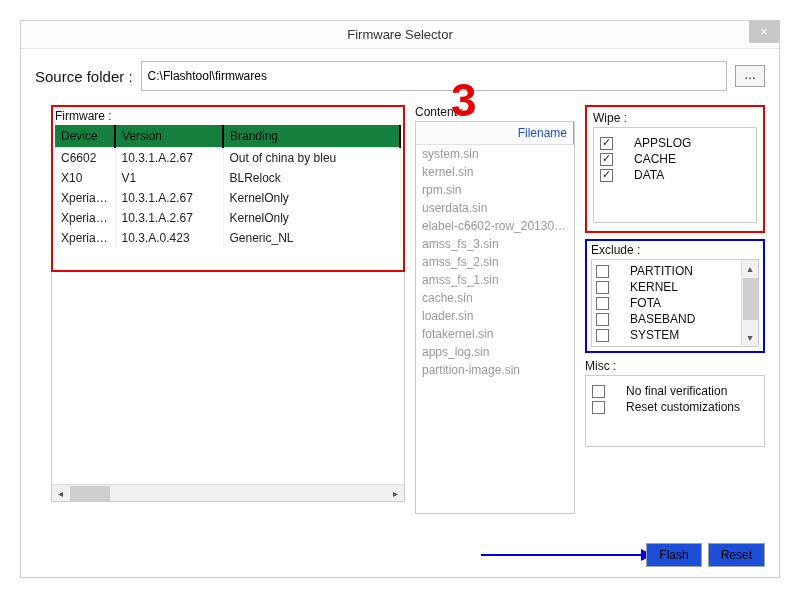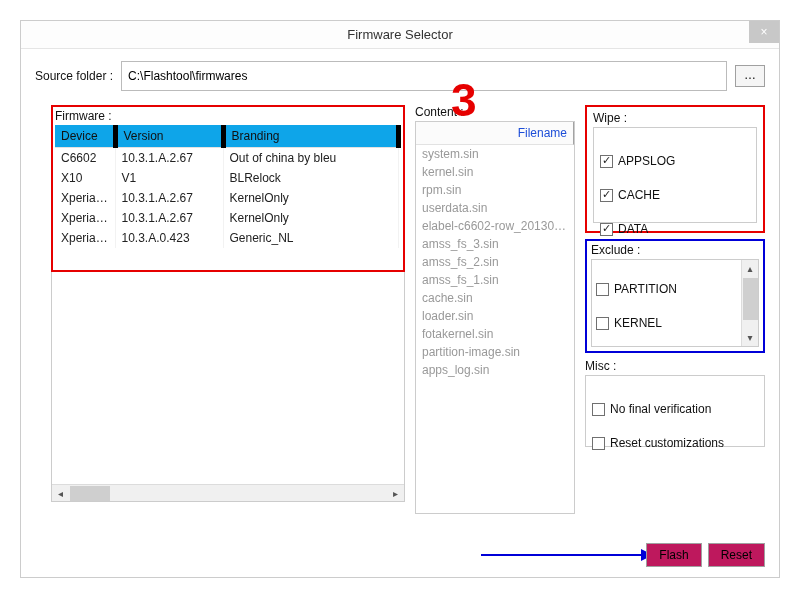--- a/index.html
+++ b/index.html
@@ -3,62 +3,62 @@
   <meta charset="utf-8">
   <style>
     * { box-sizing: border-box; font-family: "Segoe UI", Tahoma, sans-serif; font-size: 12px; }
     body { margin: 0; background: #fff; width: 800px; height: 600px; position: relative; }
     .window { position: absolute; top: 20px; left: 20px; width: 760px; height: 558px; border: 1px solid #ccc; background: #fff; }
     .titlebar { height: 28px; background: #fdfdfd; border-bottom: 1px solid #e5e5e5; display: flex; align-items: center; justify-content: center; position: relative; }
     .titlebar .title { font-size: 13px; color: #333; }
     .close-btn { position: absolute; right: 0; top: 0; width: 30px; height: 22px; background: #c8c8c8; color: #fff; display: flex; align-items: center; justify-content: center; font-size: 13px; cursor: default; }
     .content-area { padding: 12px 14px 10px 14px; }
     .row-source { display: flex; align-items: center; gap: 8px; margin-bottom: 14px; }
-    .row-source label { color: #111; font-size: 12px; }
+    .row-source label { color: #111; font-size: 15px; }
     .row-source input[type=text] { flex: 1; height: 30px; border: 1px solid #bbb; padding: 2px 6px; background: #fff; font-size: 12px; }
     .browse-btn { width: 30px; height: 22px; border: 1px solid #a0a0a0; background: #f5f5f5; text-align: center; line-height: 18px; cursor: default; }
 
     .main-grid { display: grid; grid-template-columns: 370px 160px 180px; gap: 10px; align-items: start; }
 
     .fw-group { position: relative; margin-left: 16px; }
     .grp-label { font-size: 12px; color: #111; margin-bottom: 2px; display: block; }
     .red-box { border: 2px solid #e60000; padding: 2px; }
     .fw-table-wrap { border: 1px solid #ccc; height: 393px; display:flex; flex-direction:column; }
     table { border-collapse: collapse; width: 100%; }
-    thead td { border-right: 5px solid #000000; border-bottom: 1px solid #e2e2e2; padding: 4px 6px; font-weight: 400; color: #111; background: #0ea5e9; }
+    thead td { border-right: 2px solid #000000; border-bottom: 1px solid #e2e2e2; padding: 4px 6px; font-weight: 400; color: #111; background: #15803d; }
     tbody td { padding: 3px 6px; color: #222; border-right: 1px solid #f2f2f2; white-space: nowrap; overflow: hidden; text-overflow: ellipsis; }
     .col-dev { width: 60px; max-width:60px; }
     .col-ver { width: 108px; max-width:108px;}
     .col-br { width: auto; }
     .hscroll { margin-top:auto; height: 17px; background: #f0f0f0; border-top: 1px solid #dcdcdc; display:flex; align-items:center; justify-content:space-between; }
     .hscroll .arrow { width:17px; height:17px; display:flex; align-items:center; justify-content:center; color:#555; font-size:10px; }
     .hscroll .thumb { height:15px; background:#cfcfcf; }
 
     .content-group { }
     .content-list-wrap { border: 1px solid #ccc; height: 393px; }
     .content-list-wrap .hdr { border-bottom: 1px solid #e2e2e2; border-right: 1px solid #a3a3a3; padding: 4px 6px; color:#1d4ed8; background:#fbfbfb;text-align:right; }
     .file-item { padding: 2px 6px; color: #999; white-space: nowrap; overflow: hidden; text-overflow: ellipsis; }
 
     .right-col { display: flex; flex-direction: column; gap: 6px; }
     .wipe-box { border: 2px solid #e60000; padding: 4px 6px 8px 6px; }
     .wipe-inner, .misc-inner { border:1px solid #ccc; padding:6px 6px; }
-    .chk-line { display: flex; align-items: flex-end; gap: 5px; margin: 20px 0; color:#111; }
+    .chk-line { display: flex; align-items: flex-end; gap: 21px; margin: 2px 0; color:#111; }
     .chk { width:13px; height:13px; border:1px solid #707070; display:inline-flex; align-items:center; justify-content:center; font-size:10px; line-height:1; color:#222; background:#fff;}
     .chk.checked::after{content:"✓"; font-size:11px; position:relative; top:-1px;}
 
     .exclude-wrap { border: 2px solid #0000d8; padding: 2px 4px 4px 4px; }
     .exclude-list { border: 1px solid #ccc; height: 88px; overflow: hidden; position: relative; }
     .exclude-items { padding: 2px 4px; }
     .vscroll { position:absolute; right:0; top:0; bottom:0; width:17px; background:#f0f0f0; border-left:1px solid #dcdcdc; display:flex; flex-direction:column; justify-content:space-between; align-items:center;}
     .vscroll .arrow{width:17px;height:17px;display:flex;align-items:center;justify-content:center;color:#555;font-size:10px;}
     .vscroll .vthumb{width:15px;background:#cfcfcf;flex:0 0 42px;margin:1px;}
     .misc-box {}
 
     .footer { position:absolute; bottom:10px; right:14px; display:flex; gap:6px; align-items:center; }
-    .btn { height:24px; padding:0 12px; border:1px solid #a0a0a0; background:#be185d; line-height:22px; cursor:default; }
+    .btn { height:24px; padding:0 12px; border:1px solid #a0a0a0; background:#1d4ed8; line-height:22px; cursor:default; }
     .blue-arrow { position:absolute; bottom: 16px; left: 460px; color:#0000d8; display:flex; align-items:center; }
     .blue-arrow .shaft{width:160px; height:2px; background:#0000d8;}
     .blue-arrow .head{width:0;height:0;border-top:6px solid transparent;border-bottom:6px solid transparent;border-left:12px solid #0000d8;}
     .big3 { position:absolute; top:52px; left:430px; font-size:46px; font-weight:800; color:#e60000; font-family: Arial, sans-serif; }
   </style>
 </head>
 <body>
 
 <div class="window">
   <div class="titlebar">
@@ -140,22 +140,22 @@
           <div class="file-item">kernel.sin</div>
           <div class="file-item">rpm.sin</div>
           <div class="file-item">userdata.sin</div>
           <div class="file-item">elabel-c6602-row_201305…</div>
           <div class="file-item">amss_fs_3.sin</div>
           <div class="file-item">amss_fs_2.sin</div>
           <div class="file-item">amss_fs_1.sin</div>
           <div class="file-item">cache.sin</div>
           <div class="file-item">loader.sin</div>
           <div class="file-item">fotakernel.sin</div>
+          <div class="file-item">apps_log.sin</div>
           <div class="file-item">partition-image.sin</div>
-          <div class="file-item">apps_log.sin</div>
         </div>
       </div>
 
       <div class="right-col">
         <div class="wipe-box">
           <span class="grp-label">Wipe :</span>
           <div class="wipe-inner" style="height:96px;">
             <div class="chk-line">
                 <span class="chk checked"></span>
                 <span>APPSLOG</span>

